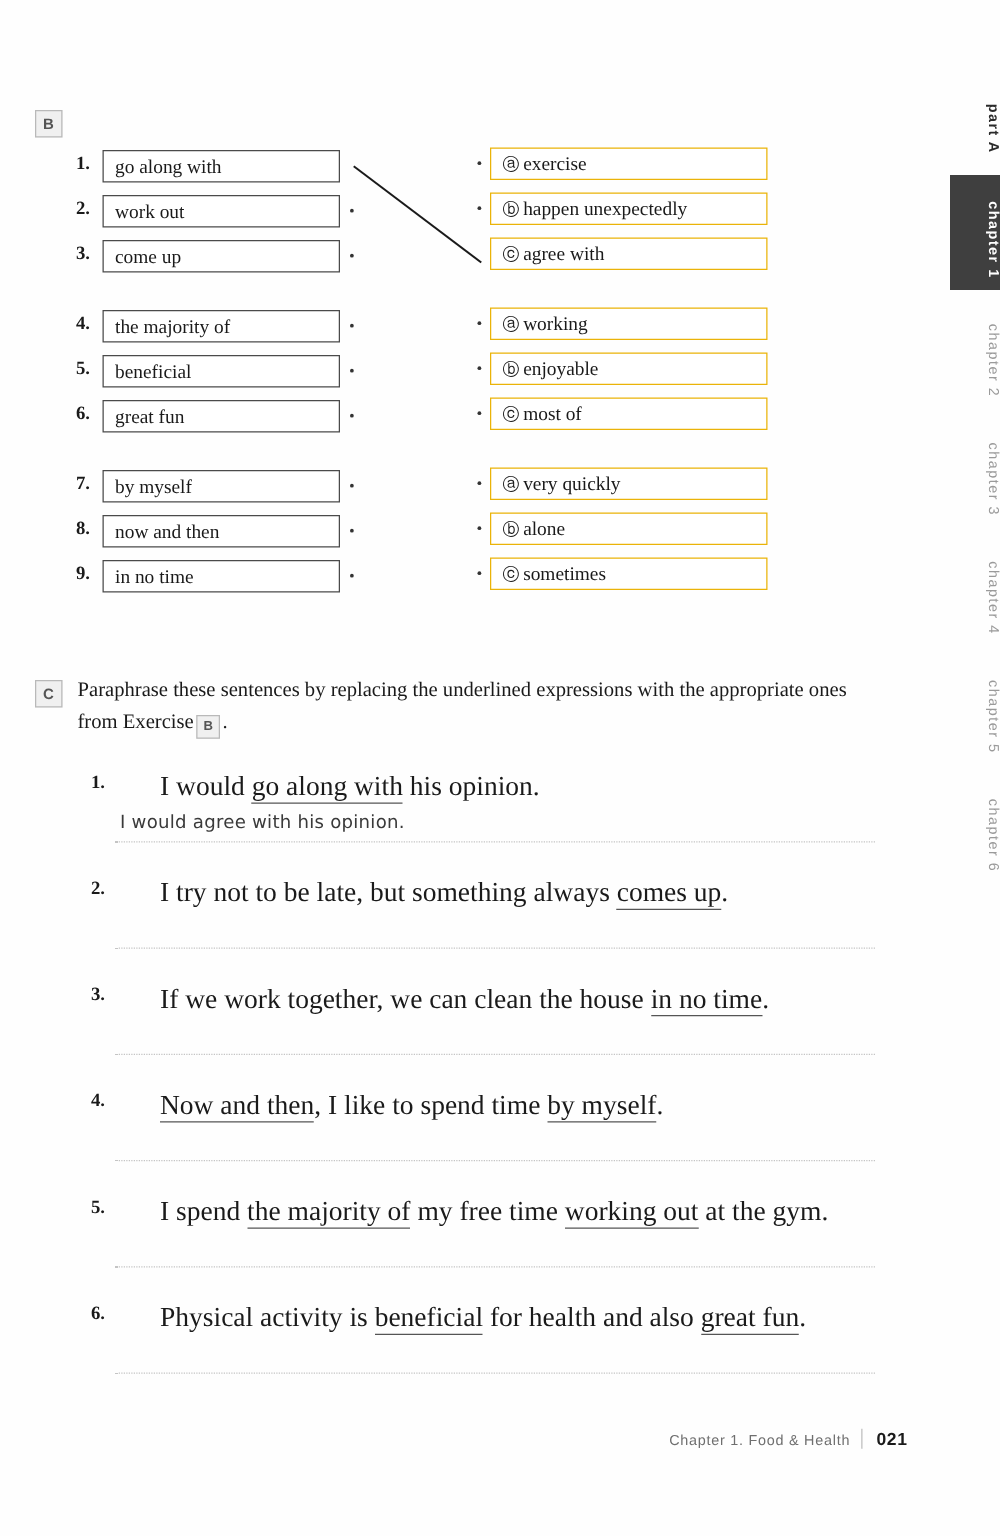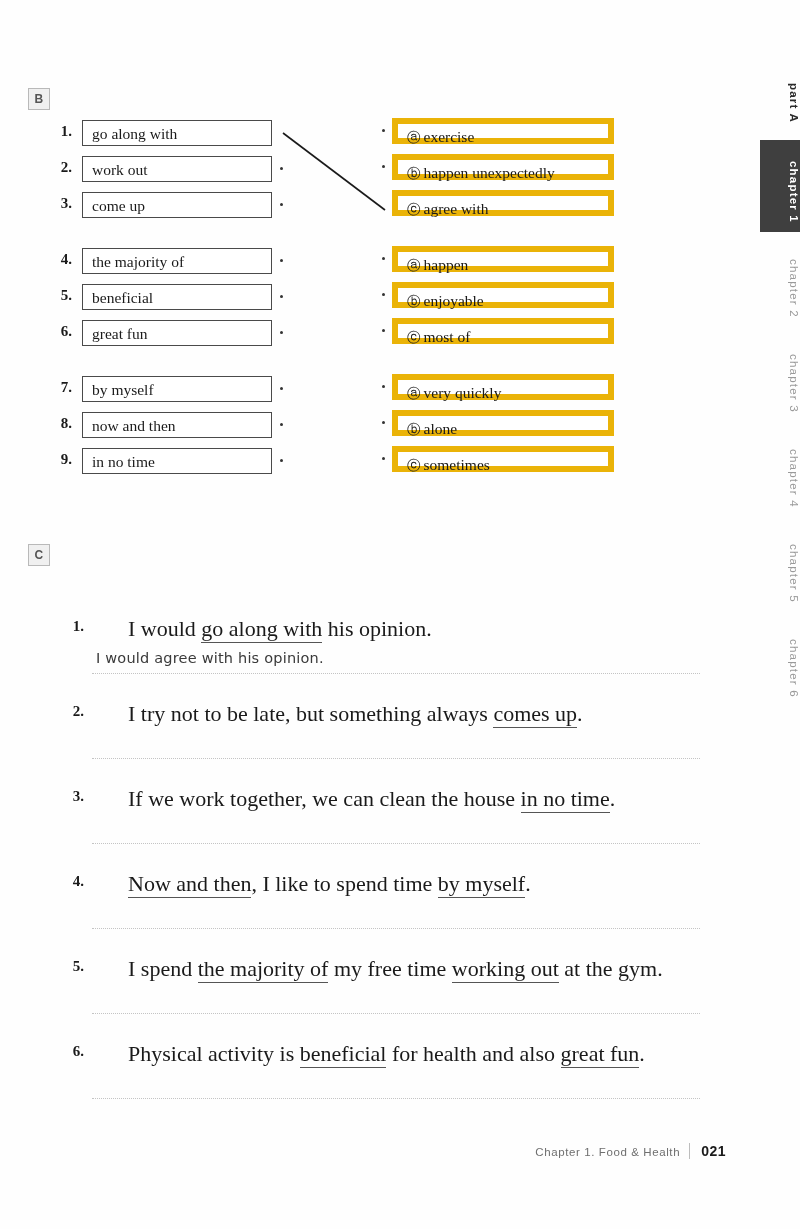--- a/index.html
+++ b/index.html
@@ -153,21 +153,21 @@
     height: 3px;
     background: #333;
     border-radius: 50%;
   }
   .m-box-r {
     position: absolute;
     left: 340px;
     top: 0;
     width: 222px;
     height: 26px;
-    border: 6px solid #eab308;
+    border: 1px solid #eab308;
     background: #fff;
     font-size: 15.5px;
     line-height: 26px;
     padding-left: 9px;
     box-sizing: border-box;
     white-space: nowrap;
   }
   .circ {
     display: inline-block;
     font-size: 13.5px;
@@ -295,21 +295,21 @@
       <span class="m-dot-l"></span>
     </div>
     <div class="m-row" style="left:0; top:200px;">
       <span class="m-num">6.</span>
       <span class="m-box">great fun</span>
       <span class="m-dot-l"></span>
     </div>
 
     <div class="m-row" style="left:0; top:126px;">
       <span class="m-dot-r"></span>
-      <span class="m-box-r"><span class="circ">ⓐ</span><span>happen</span></span>
+      <span class="m-box-r"><span class="circ">ⓐ</span><span>working</span></span>
     </div>
     <div class="m-row" style="left:0; top:162px;">
       <span class="m-dot-r"></span>
       <span class="m-box-r"><span class="circ">ⓑ</span><span>enjoyable</span></span>
     </div>
     <div class="m-row" style="left:0; top:198px;">
       <span class="m-dot-r"></span>
       <span class="m-box-r"><span class="circ">ⓒ</span><span>most of</span></span>
     </div>
 
@@ -337,20 +337,24 @@
       <span class="m-dot-r"></span>
       <span class="m-box-r"><span class="circ">ⓑ</span><span>alone</span></span>
     </div>
     <div class="m-row" style="left:0; top:326px;">
       <span class="m-dot-r"></span>
       <span class="m-box-r"><span class="circ">ⓒ</span><span>sometimes</span></span>
     </div>
   </div>
 
   <div class="ex-marker" style="left:28px; top:544px;">C</div>
+  <div class="ex-heading" style="left:62px; top:540px; width:650px;">
+    <span>Paraphrase these sentences by replacing the underlined expressions with the appropriate</span>
+    <span>ones from Exercise</span><span class="ex-inline">B</span><span>.</span>
+  </div>
 
   <div id="paraphrase">
 
     <div class="p-item">
       <span class="p-num" style="top:78px;">1.</span>
       <span class="p-text" style="top:76px;"><span>I would </span><span class="u">go along with</span><span> his opinion.</span></span>
       <span class="hand" style="top:110px;">I would agree with his opinion.</span>
       <div class="ans-line" style="top:133px;"></div>
     </div>
 

